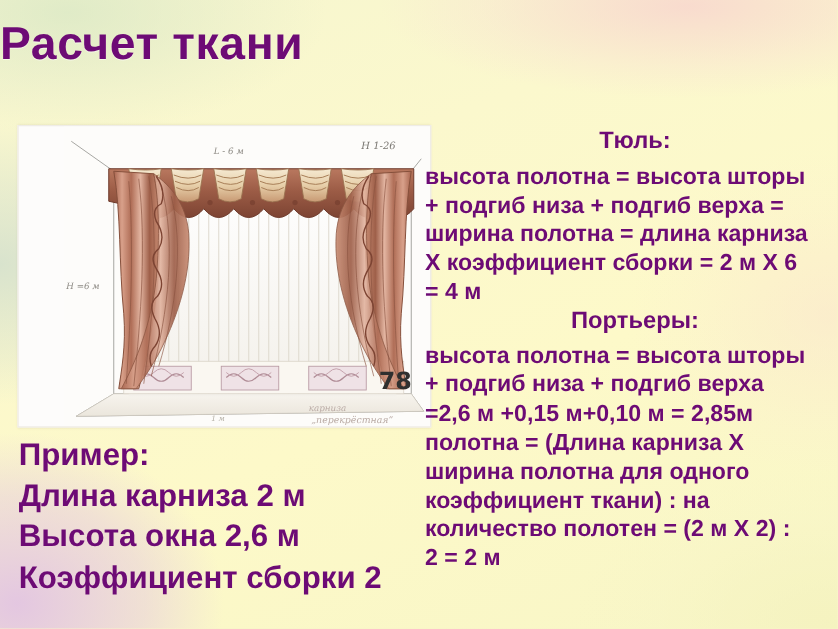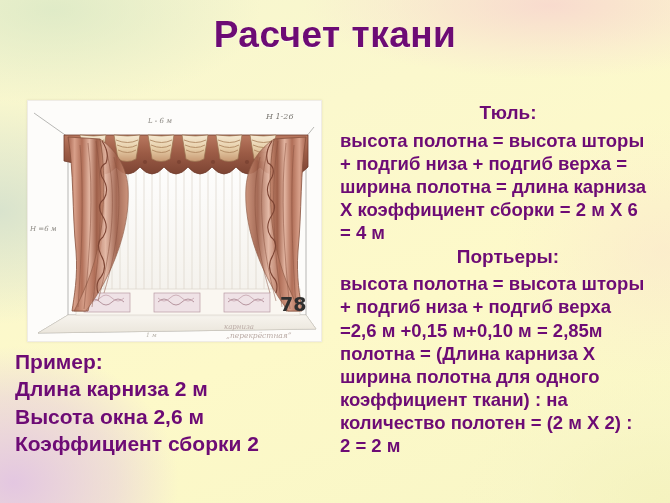--- a/index.html
+++ b/index.html
@@ -16,37 +16,38 @@
       radial-gradient(ellipse 230px 190px at 2% 96%, rgba(226,196,226,0.95) 0%, rgba(226,196,226,0.45) 45%, rgba(226,196,226,0) 72%),
       radial-gradient(ellipse 200px 150px at 0% 42%, rgba(205,220,205,0.75) 0%, rgba(210,222,206,0.30) 50%, rgba(210,222,206,0) 75%),
       radial-gradient(ellipse 260px 120px at 8% 2%, rgba(214,230,196,0.70) 0%, rgba(222,232,200,0.25) 55%, rgba(222,232,200,0) 80%),
       radial-gradient(ellipse 300px 90px at 82% 1%, rgba(248,214,206,0.85) 0%, rgba(248,220,210,0.30) 55%, rgba(248,220,210,0) 82%),
       radial-gradient(ellipse 200px 160px at 99% 50%, rgba(250,228,206,0.55) 0%, rgba(250,230,210,0.15) 55%, rgba(250,230,210,0) 80%),
       radial-gradient(ellipse 250px 150px at 99% 99%, rgba(244,242,190,0.80) 0%, rgba(246,244,198,0.25) 55%, rgba(246,244,198,0) 82%),
       linear-gradient(160deg,#f6f6cf 0%,#fbf8cd 30%,#fdf9c9 60%,#f8f6c6 100%);
   }
   
   #title{
-    position:absolute;left:0;top:16px;width:670px;text-align:center;
+    position:absolute;left:0;top:16px;width:670px;
     font-size:37px;font-weight:bold;color:#6d0b75;
     letter-spacing:0.5px;line-height:1.05;
     text-shadow:0 1px 0 rgba(255,255,255,0.55);
   }
   
   #picture-frame{
-    position:absolute;left:27px;top:100px;width:293px;height:240px;
+    position:absolute;left:14px;top:100px;width:293px;height:240px;
     background:#fdfcfb;border:1px solid #efece6;
     box-shadow:0 0 2px rgba(120,110,90,0.18);
     overflow:hidden;
+    padding-left:36px;
   }
   .pic-svg{display:block;width:293px;height:240px;}
   
   #example-block{
     position:absolute;left:15px;top:348px;width:320px;
-    color:#6d0b75;font-weight:bold;font-size:21px;line-height:1.30;
+    color:#6d0b75;font-weight:bold;font-size:25px;line-height:1.30;
   }
   #example-block .ln{white-space:nowrap;}
   
   #right-col{
     position:absolute;left:340px;top:100px;width:336px;
     color:#6d0b75;font-weight:bold;
   }
   .sec-head{
     text-align:center;font-size:19px;line-height:1.35;margin:0 0 3px 0;
   }

